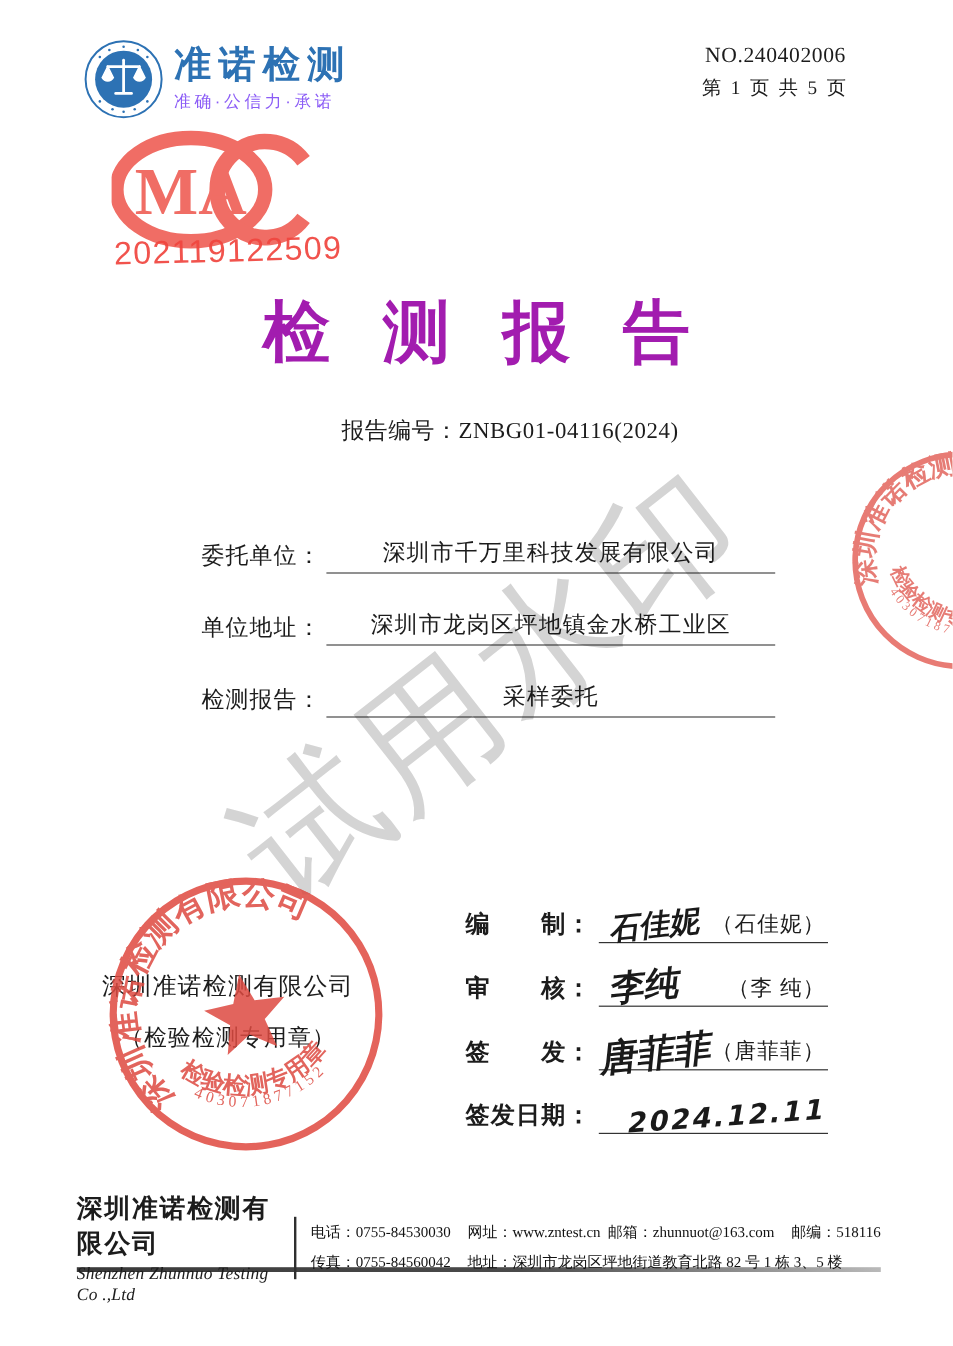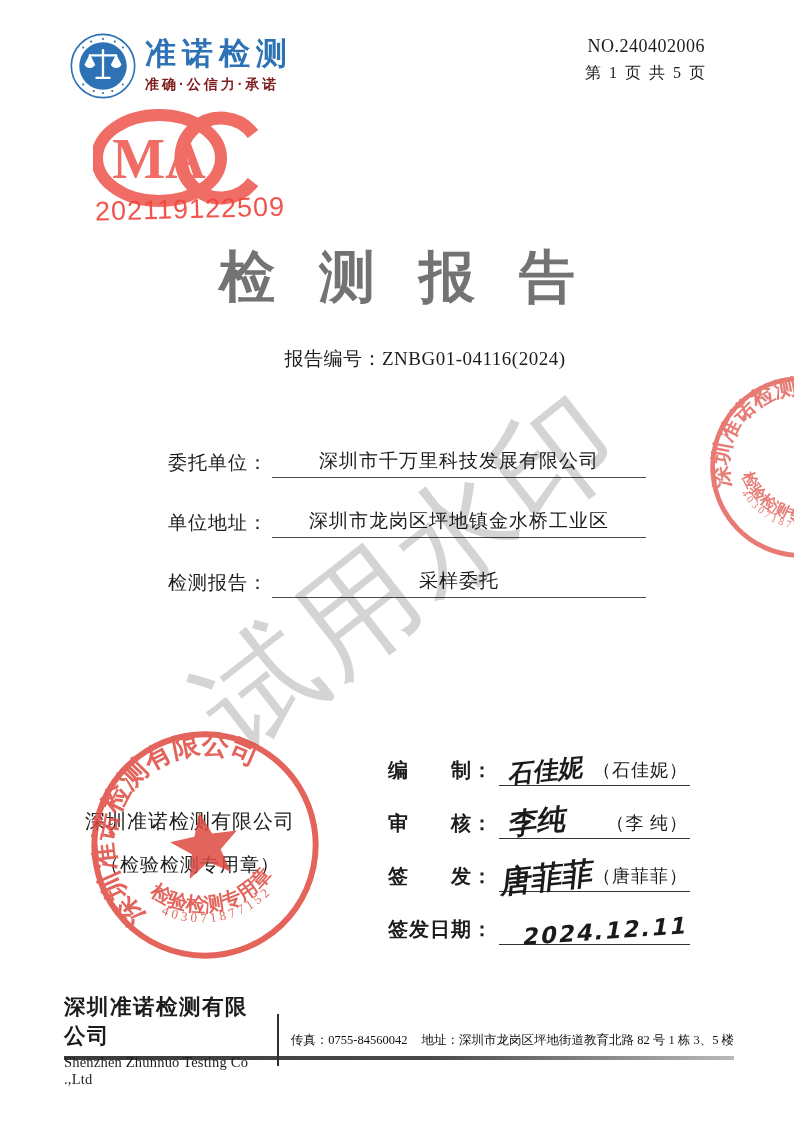--- a/index.html
+++ b/index.html
@@ -5,30 +5,30 @@
   * { margin:0; padding:0; box-sizing:border-box; }
   html,body { background:#ffffff; }
   body { font-family:"Liberation Serif","DejaVu Serif",serif; color:#1c1c1c; }
   .page { position:relative; width:794px; height:1122px; margin:0 auto; background:#fff; overflow:hidden; }
 
   
   .logo-group { position:absolute; left:70px; top:33px; display:flex; align-items:center; }
   .logo-mark { width:66px; height:66px; }
   .logo-text { margin-left:9px; }
   .logo-name { font-family:"Liberation Sans","DejaVu Sans",sans-serif; font-weight:bold; font-size:31px; color:#2d72b4; letter-spacing:6px; line-height:1.05; }
-  .logo-tagline { font-family:"Liberation Sans","DejaVu Sans",sans-serif; font-weight:bold; font-size:14px; color:#7f1d1d; letter-spacing:3px; margin-top:5px; }
+  .logo-tagline { font-family:"Liberation Sans","DejaVu Sans",sans-serif; font-weight:normal; font-size:14px; color:#8b5cf6; letter-spacing:3px; margin-top:5px; }
   .doc-no { position:absolute; right:89px; top:36px; font-size:18px; letter-spacing:.5px; }
   .page-info { position:absolute; right:87px; top:63px; font-size:16px; letter-spacing:2px; }
 
   
   .cma-stamp { position:absolute; left:93px; top:108px; opacity:.88; }
   .cma-number { position:absolute; left:95px; top:194px; font-family:"Liberation Sans","DejaVu Sans",sans-serif; font-size:27px; color:#f0453e; letter-spacing:1px; transform:rotate(-1.5deg); opacity:.92; }
 
   
-  .report-title { position:absolute; top:240px; width:100%; text-align:center; font-size:56px; font-weight:900; letter-spacing:44px; text-indent:44px; color:#737373; }
+  .report-title { position:absolute; top:240px; width:100%; text-align:center; font-size:56px; font-weight:900; letter-spacing:44px; text-indent:44px; color:#a21caf; }
   .report-no-line { position:absolute; top:346px; width:100%; text-align:center; font-size:19px;margin-left:28px; }
   .report-no-line span { letter-spacing:.5px; }
 
   
   .watermark { position:absolute; left:120px; top:492px; width:580px; text-align:center; font-size:118px; color:#a9a9a9; opacity:.5; letter-spacing:6px; transform:rotate(-38deg); z-index:5; pointer-events:none; mix-blend-mode:multiply; }
 
   
   .fields { position:absolute; left:168px; top:444px; width:478px; z-index:1; }
   .field-row { display:flex; align-items:flex-end; height:34px; margin-bottom:26px; }
   .field-label { font-size:19px; letter-spacing:1px; white-space:pre; padding-bottom:2px;text-align:center; }
@@ -51,21 +51,21 @@
   .chop-line1 { font-size:20px; letter-spacing:1px; }
   .chop-line2 { font-size:19px; letter-spacing:1px; margin-top:17px; }
   .seal-left { position:absolute; left:86px; top:726px; width:238px; height:238px; z-index:6; opacity:.85; transform:rotate(-10deg); pointer-events:none; }
   .seal-right-clip { position:absolute; right:0; top:372px; width:96px; height:200px; overflow:hidden; z-index:6; opacity:.72; pointer-events:none; }
   .seal-right-clip svg { position:absolute; left:8px; top:0; transform:rotate(24deg); }
 
   
   .footer { position:absolute; left:64px; top:992px; width:670px; display:flex; align-items:center; z-index:1; }
   .footer-co { width:222px; }
   .footer-co-cn { font-size:21.5px; font-weight:bold; letter-spacing:1.5px; }
-  .footer-co-en { font-size:14.5px; margin-top:4px; letter-spacing:.2px; }
+  .footer-co-en { font-size:14.5px; margin-top:4px; letter-spacing:.2px;font-style:italic; }
   .footer-div { border-left:2px solid #2f2f2f; height:52px; margin:0 12px 0 6px; }
   .footer-info { flex:1; font-size:12.5px; line-height:2; color:#111; white-space:nowrap; }
   .footer-info b { font-weight:normal; }
   .gap { display:inline-block; width:14px; }
   .gap-s { display:inline-block; width:6px; }
   .footer-rule { position:absolute; left:64px; top:1056px; width:670px; height:4px; background:linear-gradient(to right,#3a3a3a 0%,#4a4a4a 55%,#b9b9b9 100%); }
 
   text { font-family:"Liberation Serif","DejaVu Serif",serif; }
 </style>
 </head>
@@ -204,19 +204,22 @@
   </div>
 
   <div class="footer">
     <div class="footer-co">
       <div class="footer-co-cn">深圳准诺检测有限公司</div>
       <div class="footer-co-en">Shenzhen Zhunnuo Testing Co .,Ltd</div>
     </div>
     <div class="footer-div"></div>
     <div class="footer-info">
       <div>
+        <b>电话：</b><span>0755-84530030</span><span class="gap"></span><b>网址：</b><span>www.zntest.cn</span><span class="gap-s"></span><b>邮箱：</b><span>zhunnuot@163.com</span><span class="gap"></span><b>邮编：</b><span>518116</span>
+      </div>
+      <div>
         <b>传真：</b><span>0755-84560042</span><span class="gap"></span><b>地址：</b><span>深圳市龙岗区坪地街道教育北路 82 号 1 栋 3、5 楼</span>
       </div>
     </div>
   </div>
   <div class="footer-rule"></div>
 
 </div>
 
 </body></html>

